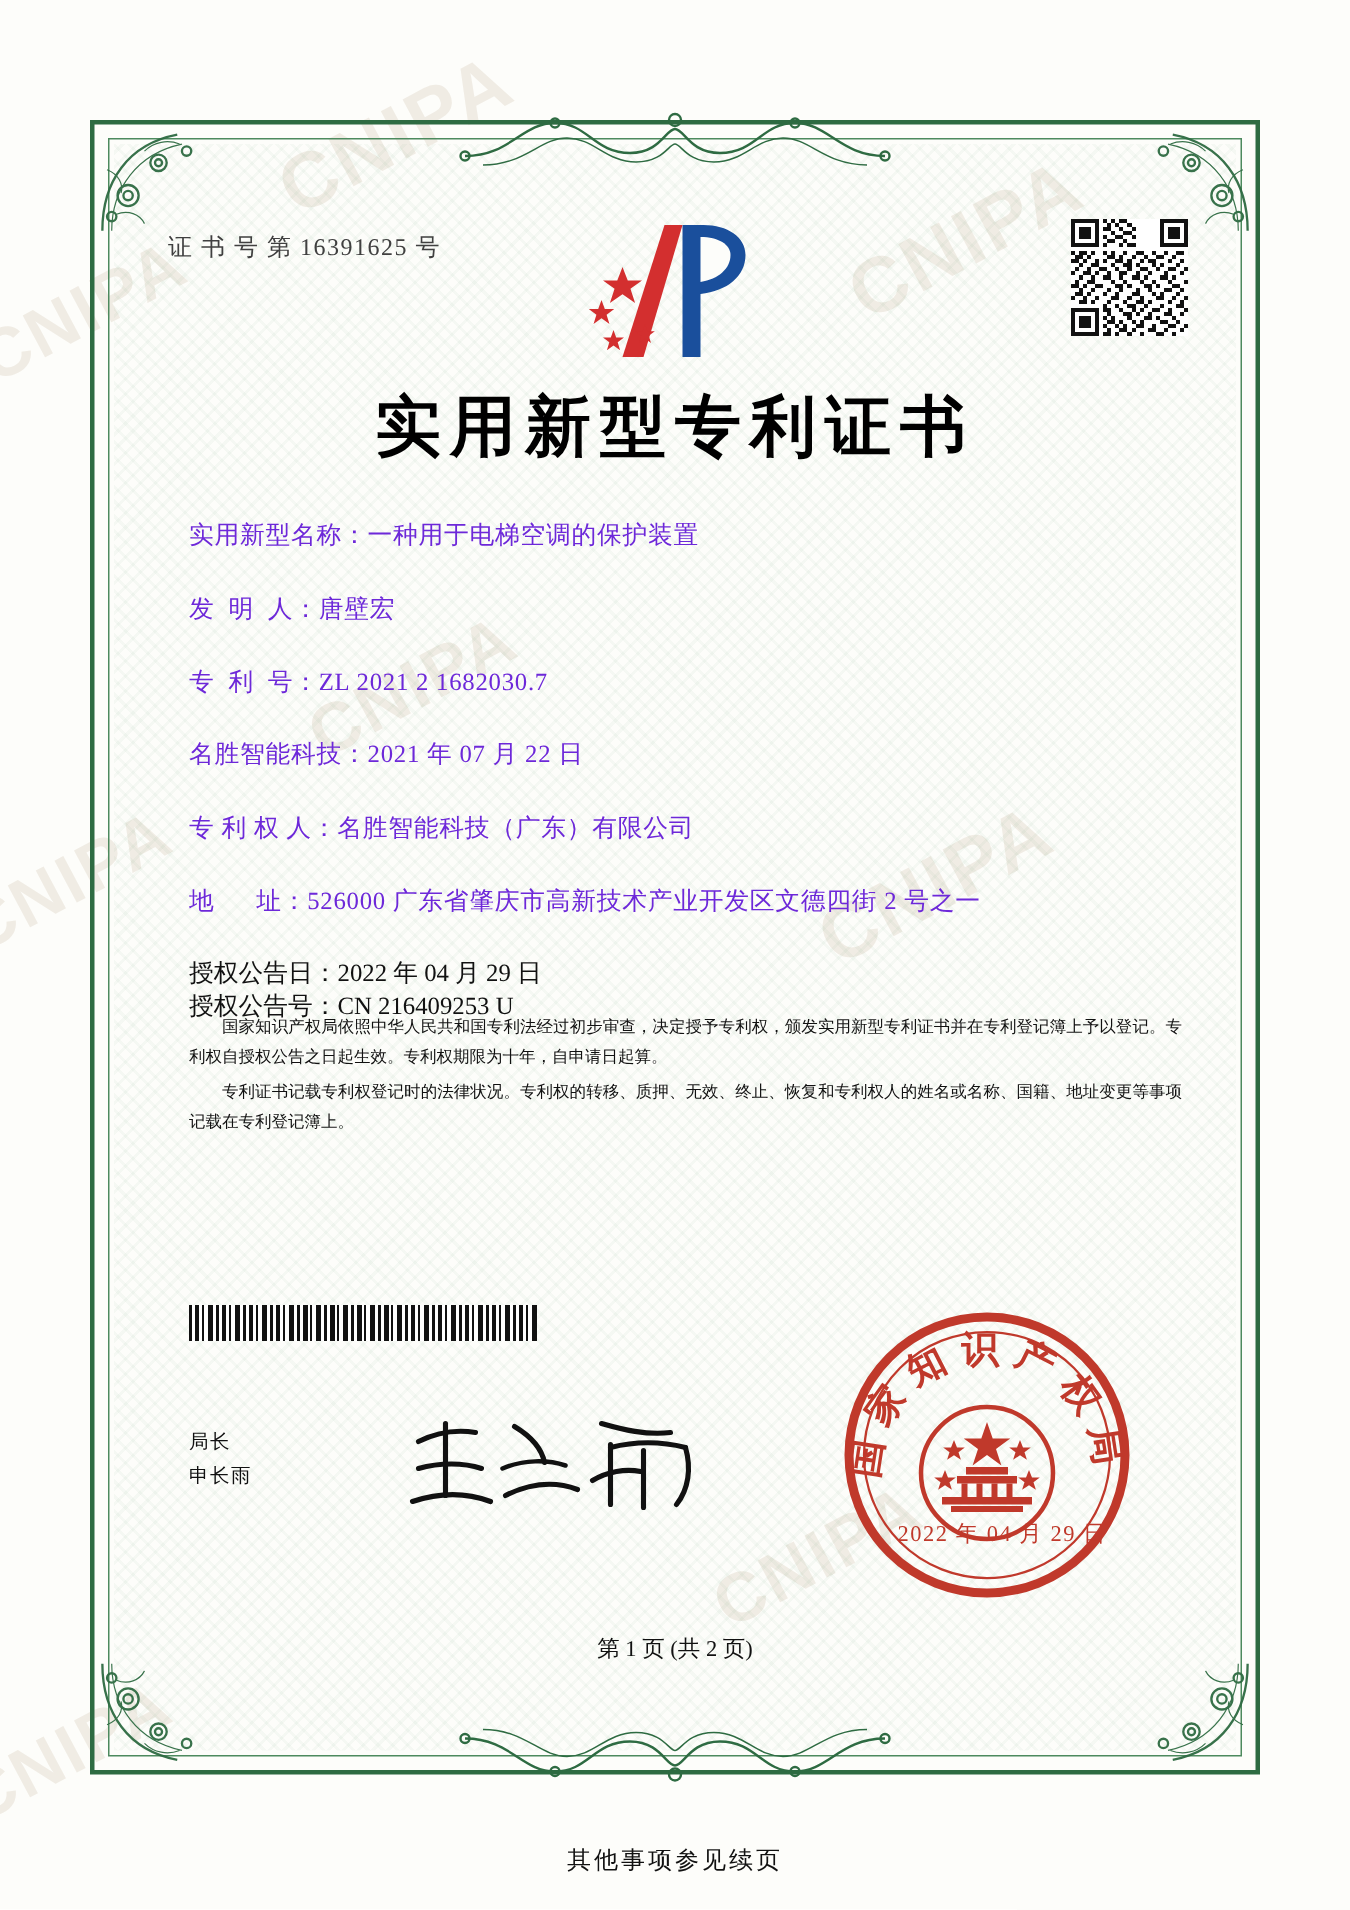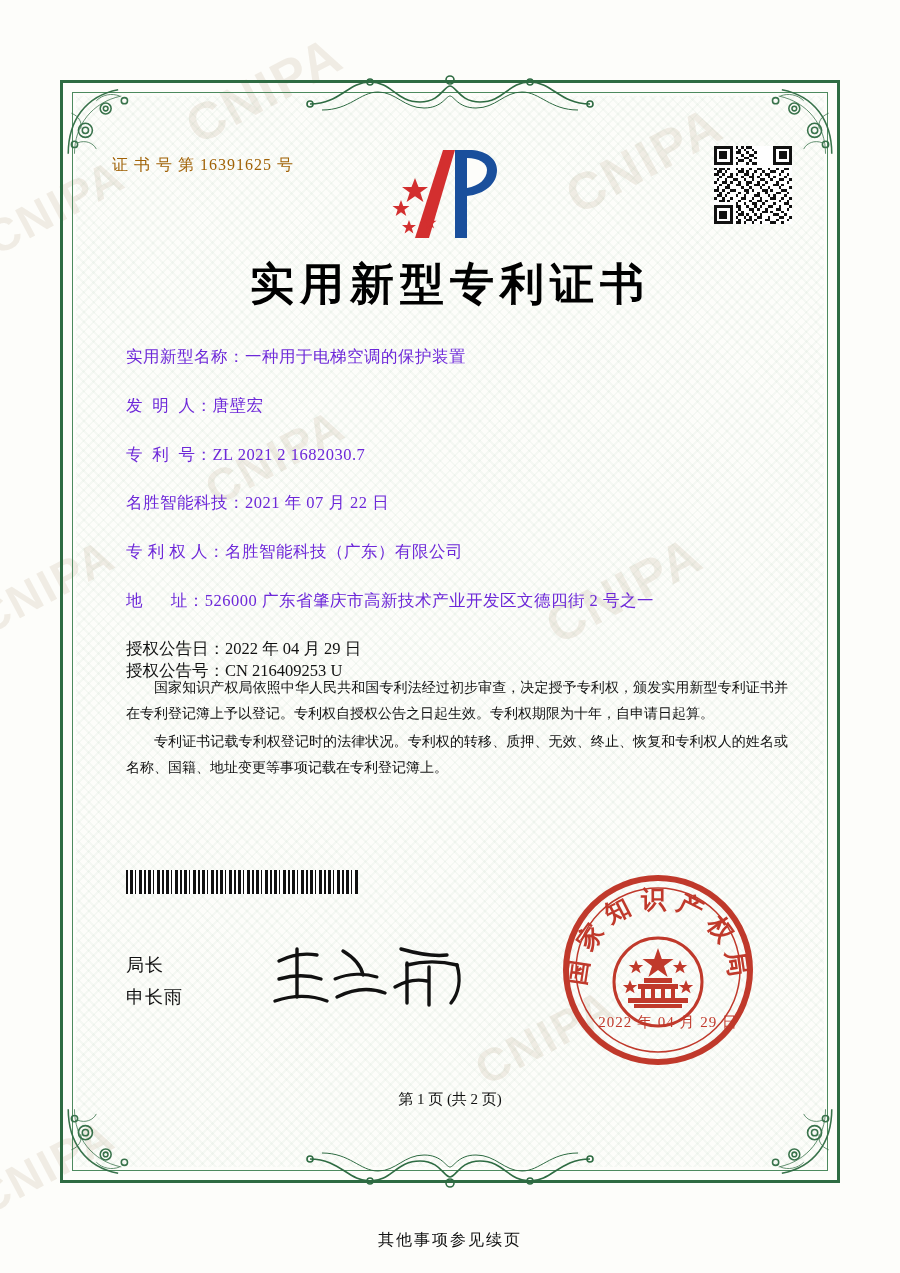--- a/index.html
+++ b/index.html
@@ -84,21 +84,21 @@
   
   .content {
     position: absolute;
     left: 100px; top: 130px; right: 100px; bottom: 110px;
   }
 
   .cert-no {
     position: absolute;
     left: 12px; top: 25px;
     font-size: 16px;
-    color: #a16207;
+    color: #404040;
     letter-spacing: 1px;
   }
 
   .emblem {
     position: absolute;
     left: 50%; top: 8px;
     transform: translateX(-50%);
     width: 130px; height: 110px;
   }
   .emblem svg { width: 100%; height: 100%; display: block; }
@@ -151,42 +151,42 @@
     margin-top: 4px;
     margin-bottom: 10px;
     flex-direction: column;
   }
   .row-two .cell-a { width: 330px; }
   .row-two .cell-b { flex: 1; }
 
   .paras {
     position: absolute;
     left: 26px; right: 12px; top: 545px;
-    font-size: 14px;
+    font-size: 11px;
     line-height: 1.85;
     color: #111;
     text-align: justify;
   }
   .paras p { margin: 0 0 2px 0; text-indent: 2em; }
 
   
   .barcode {
     position: absolute;
     left: 26px; top: 740px;
     width: 232px; height: 24px;
     background: repeating-linear-gradient(
       to right,
       #111 0 2px, #fff 2px 4px, #111 4px 7px, #fff 7px 9px,
       #111 9px 10px, #fff 10px 13px, #111 13px 16px, #fff 16px 18px
     );
   }
   .sig-label {
     position: absolute;
     left: 26px; top: 820px;
-    font-size: 18px;
+    font-size: 13px;
     line-height: 1.75;
     color: #111;
     letter-spacing: 1px;
   }
   .signature {
     position: absolute;
     left: 165px; top: 805px;
     width: 220px; height: 80px;
     color: #111;
   }

